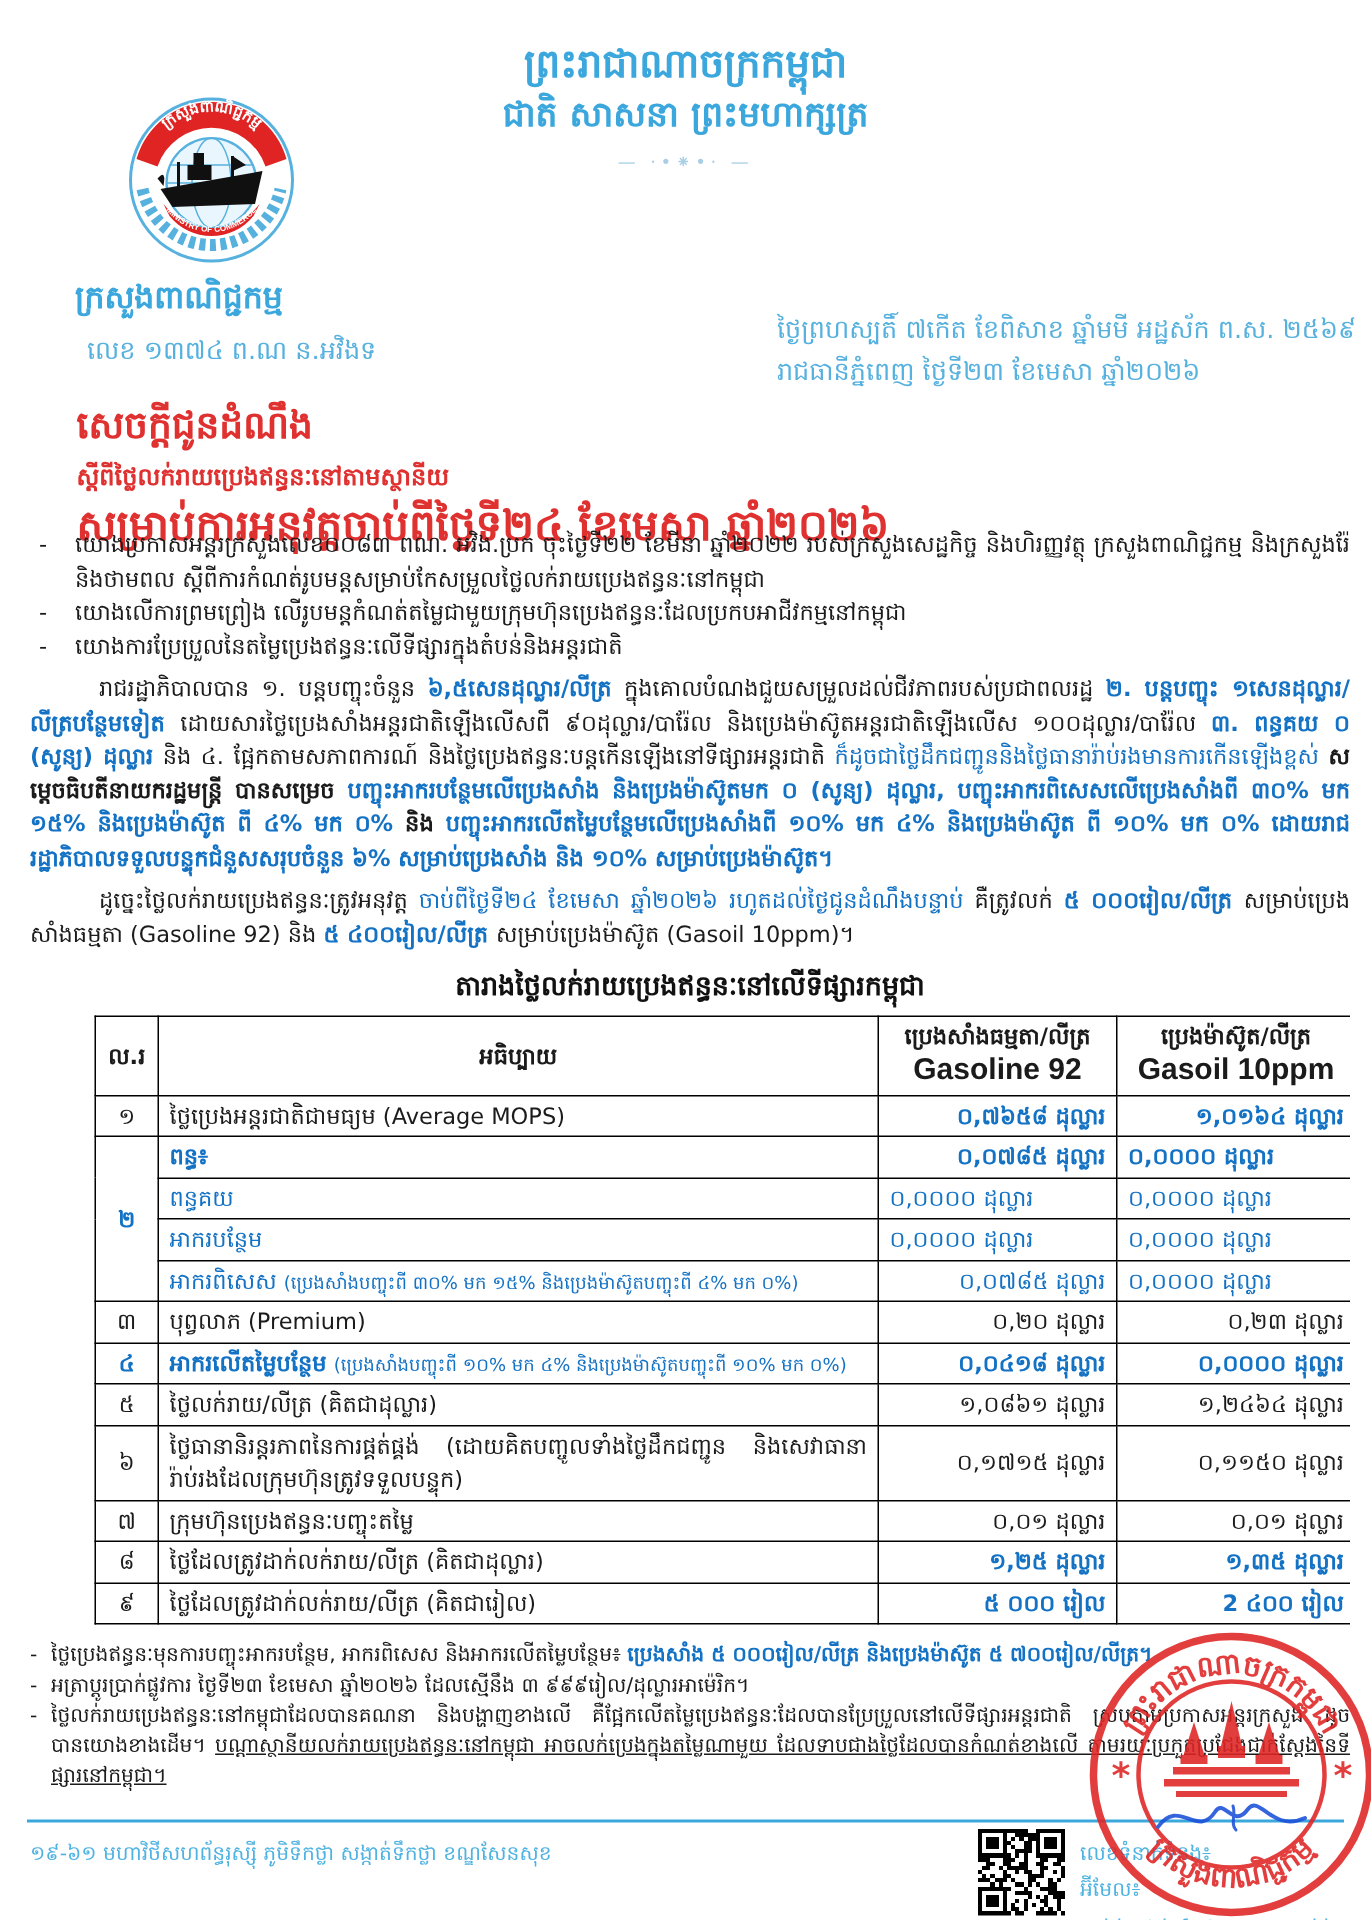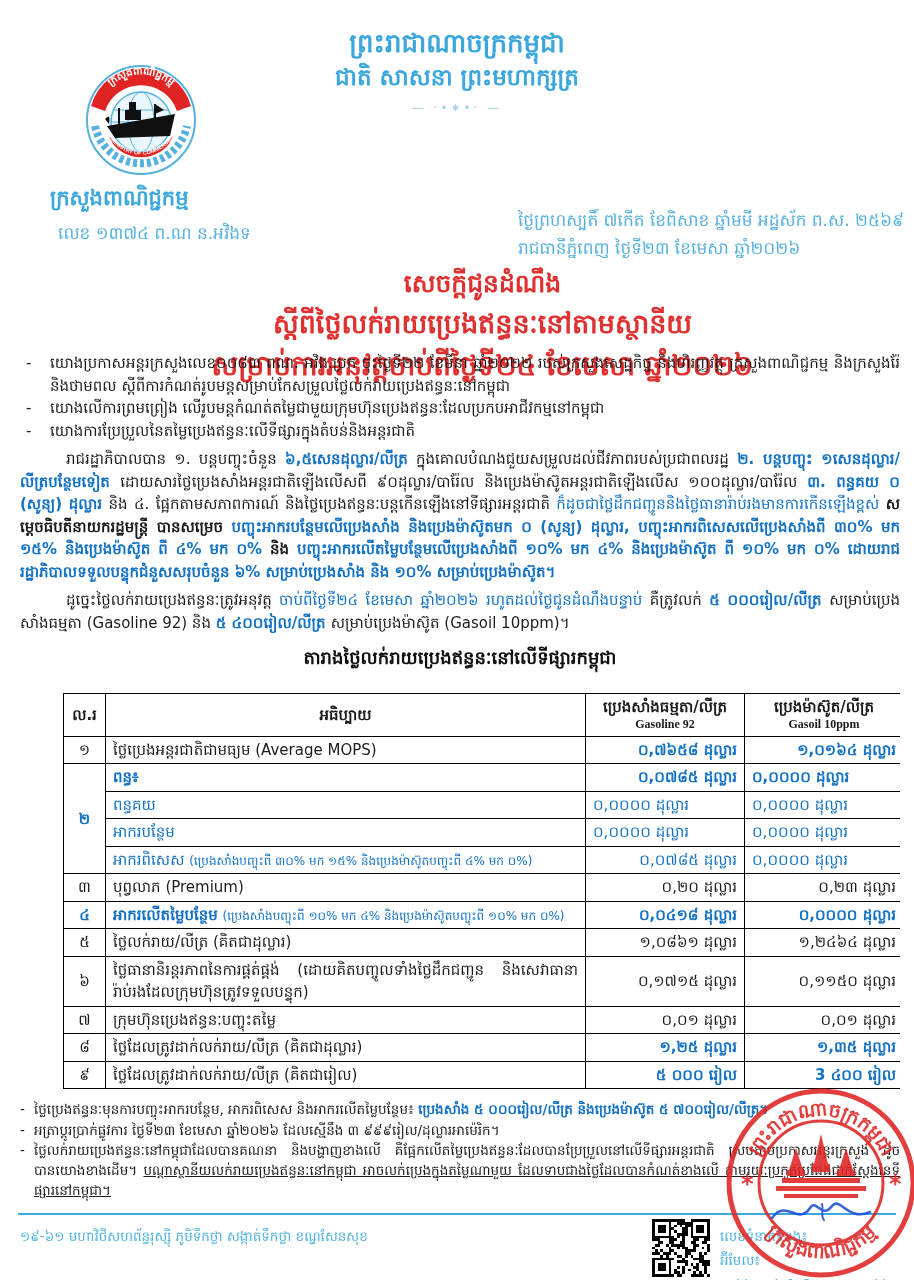--- a/index.html
+++ b/index.html
@@ -17,41 +17,41 @@
   .kingdom{ text-align:center;padding-top:26px;color:var(--header_blue);font-weight:bold;}
   .kingdom .l1{font-size:26px;line-height:1.35;}
   .kingdom .l2{font-size:23px;line-height:1.4;}
   .ornament{text-align:center;color:#a8cfe6;font-size:12px;letter-spacing:3px;margin-top:8px;}
   
   .logo{position:absolute;left:85px;top:64px;width:112px;height:112px;}
   .ministry{position:absolute;left:50px;top:184px;font-size:21px;font-weight:bold;color:var(--header_blue);}
   .doc-number{position:absolute;left:58px;top:222px;font-size:17px;color:var(--light_blue);}
   .dates{position:absolute;right:10px;top:206px;font-size:17px;color:var(--light_blue);line-height:1.65;}
   
-  .title-block{position:absolute;top:268px;left:12px;right:0;text-align:center;color:var(--title_red);font-weight:bold;margin-left:39px;}
+  .title-block{position:absolute;top:268px;left:12px;right:0;color:var(--title_red);font-weight:bold;margin-left:39px;}
   .title-block .t1{font-size:25px;}
-  .title-block .t2{font-size:27px;margin-top:3px;}
+  .title-block .t2{font-size:16px;margin-top:3px;}
   .title-block .t3{font-size:28px;margin-top:2px;}
   
   .content{position:absolute;top:352px;left:20px;right:14px;height:856px;overflow:hidden;
            font-size:15px;line-height:1.5;text-align:justify;}
   .bullet{display:flex;}
   .bullet .dash{width:30px;flex:none;text-align:left;padding-left:6px;}
   .bullet .btxt{flex:1;}
   p.indent{text-indent:46px;margin-top:6px;}
   .c-black{color:var(--text_black);}
   .c-blue{color:var(--accent_blue);}
   .bold{font-weight:bold;}
   .underline{text-decoration:underline;}
   
-  .tbl-title{text-align:center;font-weight:bold;font-size:18px;color:#111;margin:10px 0 22px;}
+  .tbl-title{text-align:center;font-weight:bold;font-size:18px;color:#111;margin:10px 0 6px;}
   table.price{border-collapse:collapse;margin-left:43px;width:840px;table-layout:fixed;}
   table.price th,table.price td{border:1px solid var(--table_border);padding:2px 7px;font-size:15px;vertical-align:middle;}
   table.price th{font-weight:bold;text-align:center;line-height:1.25;padding:4px 4px;}
-  .th-en{font-family:Liberation Serif, serif;font-size:12px;font-weight:bold;display:block;}
+  .th-en{font-family:Liberation Sans, sans-serif;font-size:20px;font-weight:bold;display:block;}
   col.c-no{width:42px;} col.c-desc{width:480px;} col.c-g92{width:159px;} col.c-gas{width:159px;}
   td.no{text-align:center;}
   td.val{text-align:right;white-space:nowrap;}
   td.val.left{text-align:left;}
   tr.blue td{color:var(--accent_blue);}
   tr.blue-vals td.val{color:var(--accent_blue);font-weight:bold;}
   .note-sm{font-size:12px;}
   
   .notes{display:flex;margin-top:10px;font-size:13.5px;line-height:1.5;}
   .notes-label{flex:none;width:72px;font-weight:bold;}
@@ -225,21 +225,21 @@
       <tr class="blue-vals">
         <td class="no">៨</td>
         <td>ថ្លៃដែលត្រូវដាក់លក់រាយ/លីត្រ (គិតជាដុល្លារ)</td>
         <td class="val">១,២៥ ដុល្លារ</td>
         <td class="val">១,៣៥ ដុល្លារ</td>
       </tr>
       <tr class="blue-vals">
         <td class="no">៩</td>
         <td>ថ្លៃដែលត្រូវដាក់លក់រាយ/លីត្រ (គិតជារៀល)</td>
         <td class="val">៥ ០០០ រៀល</td>
-        <td class="val">3 ៤០០ រៀល</td>
+        <td class="val">2 ៤០០ រៀល</td>
       </tr>
     </tbody>
       </table>
 
     <div class="notes">
       <div class="notes-items">
         <div class="note-item">
           <span class="dash">-</span>
           <span class="ntxt"><span class="c-black">ថ្លៃប្រេងឥន្ធនៈមុនការបញ្ចុះអាករបន្ថែម, អាករពិសេស និងអាករលើតម្លៃបន្ថែម៖ </span><span class="c-blue bold">ប្រេងសាំង ៥ ០០០រៀល/លីត្រ និងប្រេងម៉ាស៊ូត ៥ ៧០០រៀល/លីត្រ។</span></span>
         </div>

